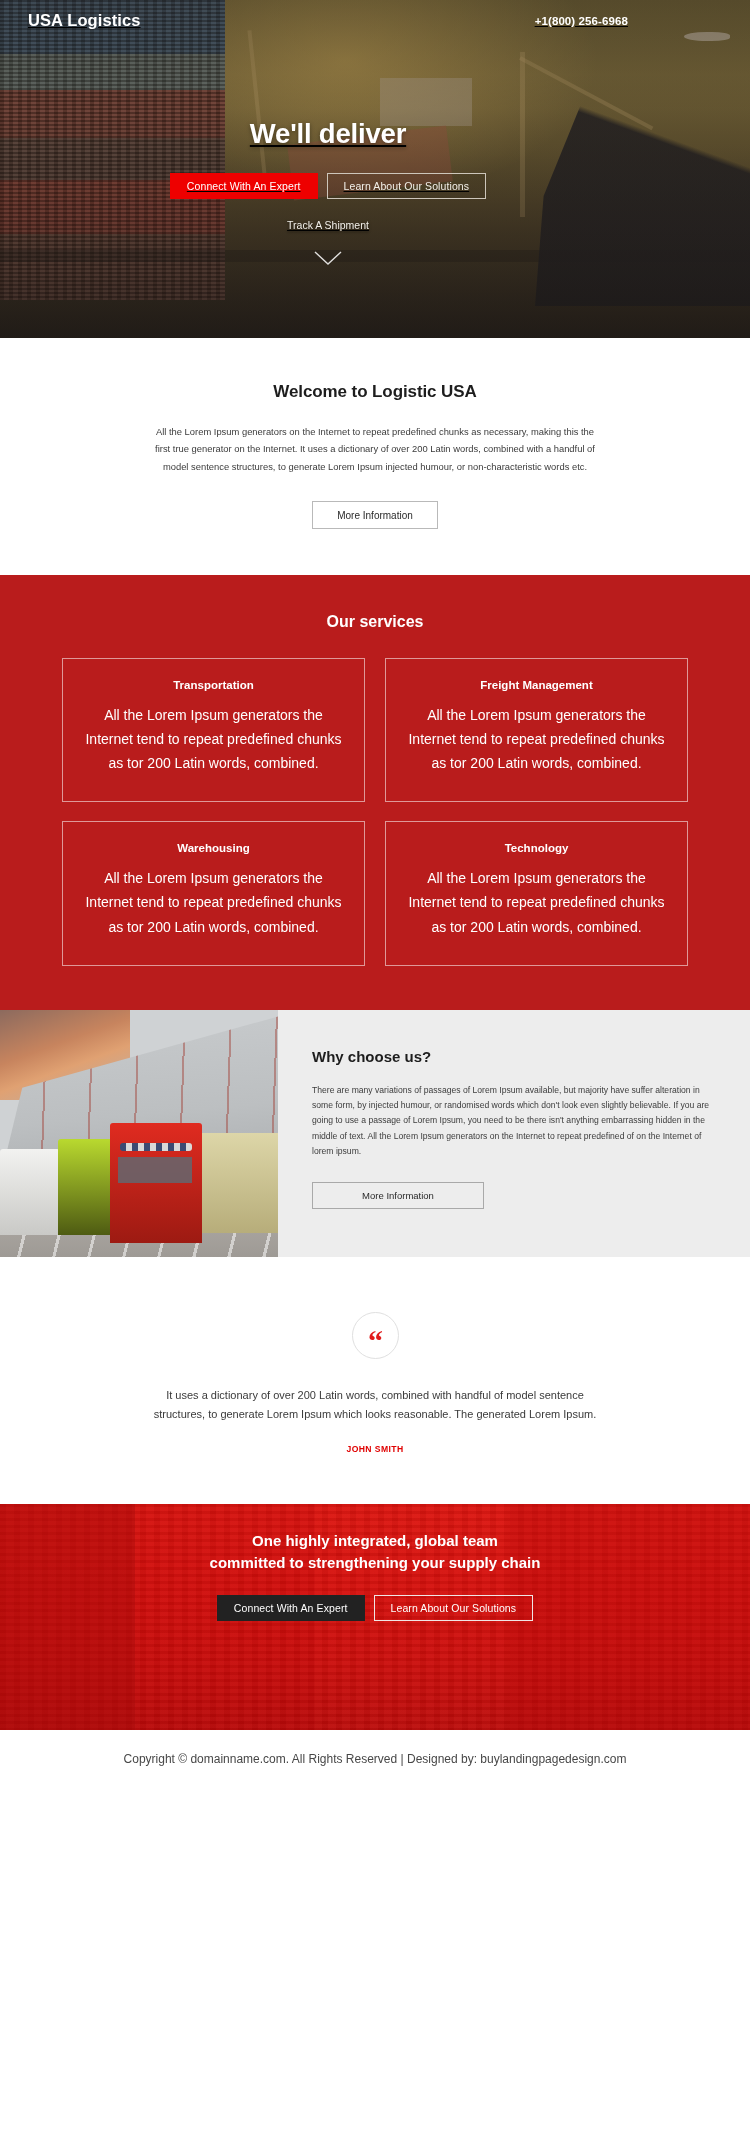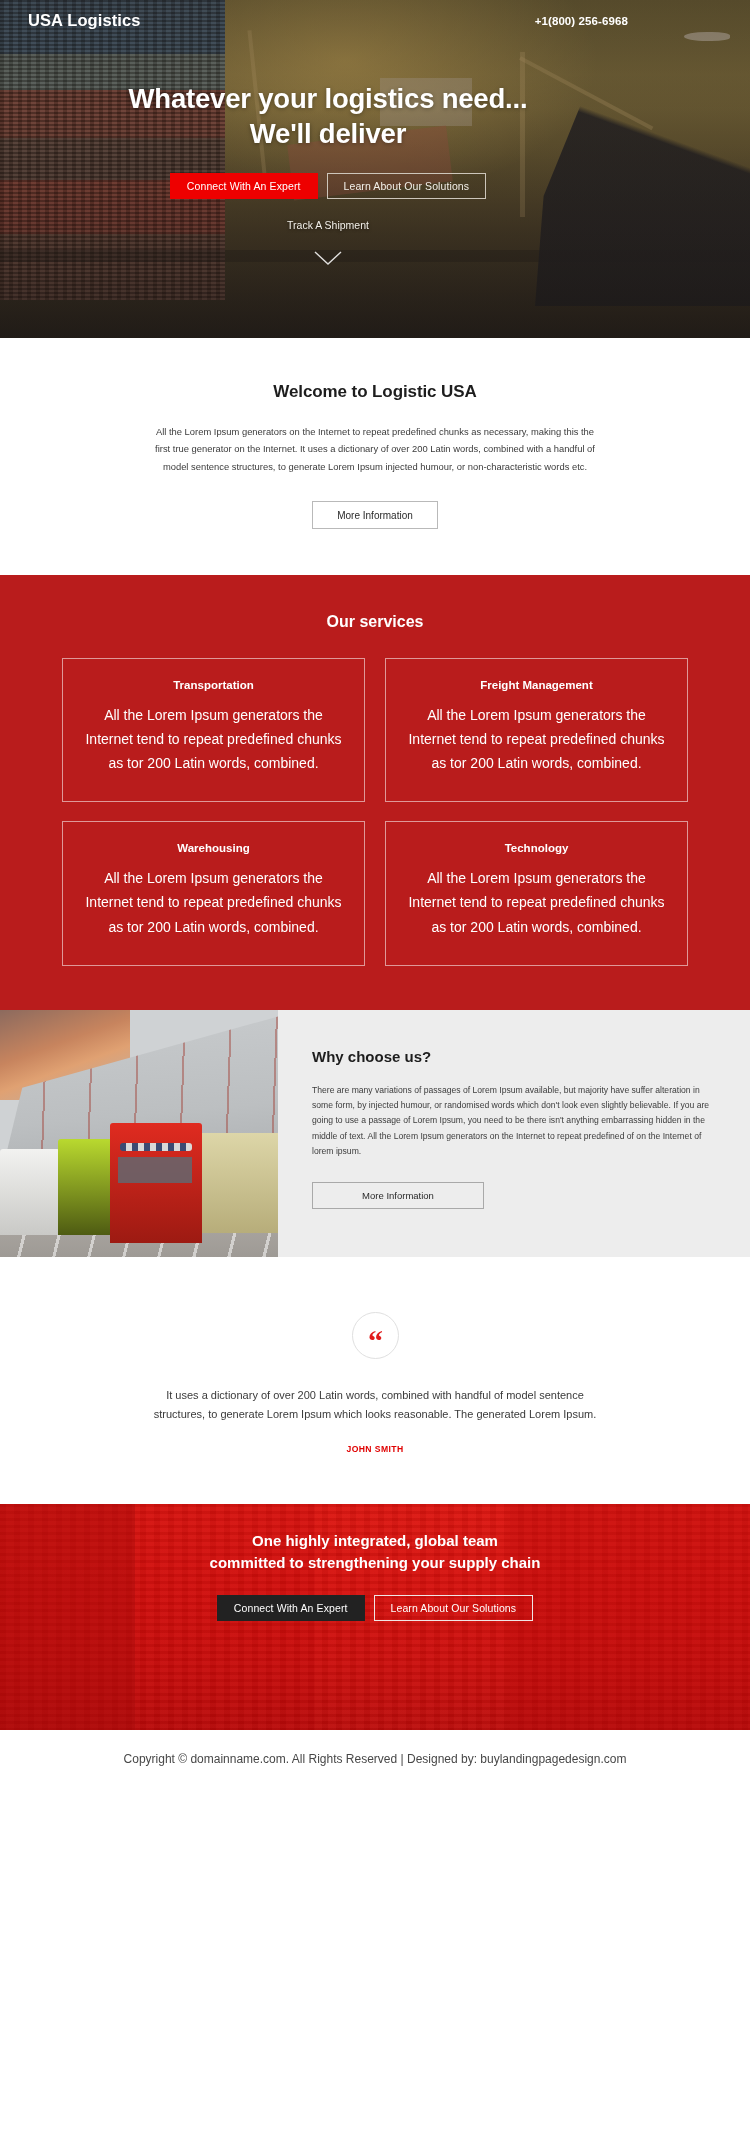--- a/index.html
+++ b/index.html
@@ -54,21 +54,21 @@
   .crane.c5 { left:290px; top:135px; width:160px; height:56px; background:rgba(168,92,70,.45); transform: rotate(-7deg); }
   .crane.c6 { left:0px; top:250px; width:750px; height:12px; background:rgba(30,26,24,.35); }
   .plane {
     position:absolute; right:20px; top:32px; width:46px; height:9px;
     background:rgba(222,214,206,.55); border-radius:50% 40% 40% 50%;
   }
   .hero-veil {
     position:absolute; inset:0;
     background: linear-gradient(180deg, rgba(40,30,22,.34) 0%, rgba(40,30,22,.22) 32%, rgba(30,24,20,.40) 72%, rgba(24,20,18,.62) 100%);
   }
-  .hero-inner { position:relative; z-index:3; width:656px; height:100%; }
+  .hero-inner { position:relative; z-index:3; width:656px; height:100%;text-decoration:underline; }
 
   .topbar {
     display:flex; align-items:center; justify-content:space-between;
     padding: 11px 28px 0 28px;
   }
   .brand { color:#fff; font-size:16.5px; font-weight:bold; letter-spacing:.1px; }
   .phone { color:#fff; font-size:11.5px; font-weight:bold; letter-spacing:.1px; }
 
   .hero-body { text-align:center; margin-top:51px; }
   .hero-h1 {
@@ -217,21 +217,21 @@
   <div class="hero-veil"></div>
 
   <div class="hero-inner">
     <div class="topbar">
       <div class="brand">USA Logistics</div>
       <div class="phone">+1(800) 256-6968</div>
     </div>
 
     <div class="hero-body">
       <h1 class="hero-h1">
-        <span>Whatever your logistics need...</span><br>
+        <br>
         <span>We'll deliver</span>
       </h1>
 
       <div class="hero-btns">
         <button class="btn btn-primary">Connect With An Expert</button>
         <button class="btn btn-ghost">Learn About Our Solutions</button>
       </div>
 
       <div class="track">Track A Shipment</div>
 

